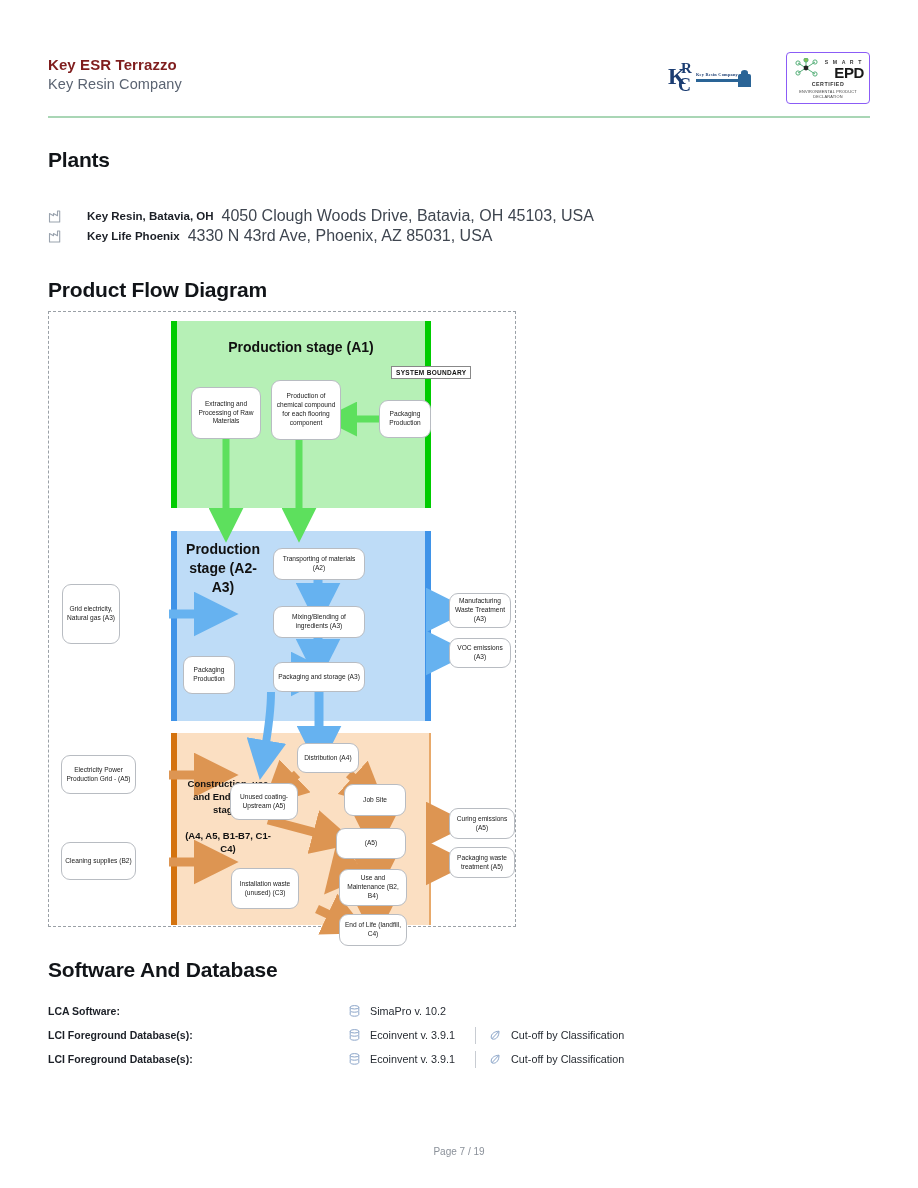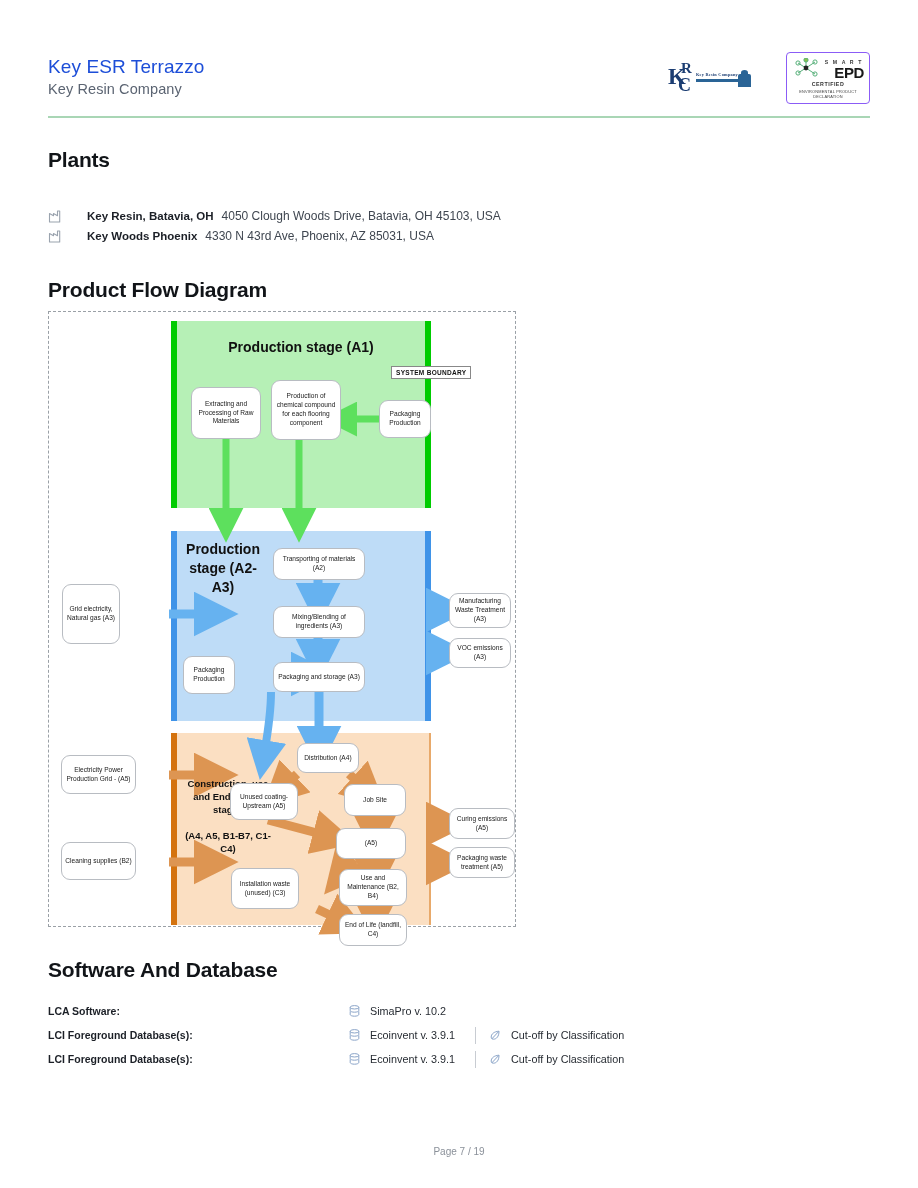--- a/index.html
+++ b/index.html
@@ -8,21 +8,21 @@
     width: 918px; height: 1188px;
     background: #ffffff;
     font-family: "Liberation Sans", sans-serif;
     color: #1a1a1a;
     position: relative;
     overflow: hidden;
   }
 
   
   .header { position:absolute; left:48px; top:56px; width:822px; height:62px; }
-  .hdr-title { font-size:19px; font-weight:normal; color:#1d4ed8; letter-spacing:0.1px; }
+  .hdr-title { font-size:15px; font-weight:bold; color:#7f1d1d; letter-spacing:0.1px; }
   .hdr-sub { font-size:14.5px; color:#5b6472; margin-top:3px; letter-spacing:0.1px; }
   .hdr-rule { position:absolute; left:0; top:60px; width:822px; height:2px; background:#a9d6b5; }
 
   .logos { position:absolute; right:0; top:-4px; display:flex; align-items:center; gap:22px; }
 
   .krc-logo { position:relative; width:96px; height:34px; }
   .krc-mark { font-family:"Liberation Serif", serif; color:#1b3d72; font-weight:bold; line-height:1; }
   .krc-k { position:absolute; left:0; top:4px; font-size:23px; }
   .krc-r { position:absolute; left:13px; top:0px; font-size:15px; }
   .krc-c { position:absolute; left:10px; top:15px; font-size:18px; }
@@ -49,21 +49,21 @@
   
   .h-section { position:absolute; left:48px; font-size:21px; font-weight:bold;
                color:#111418; letter-spacing:-0.2px; }
 
   
   .plants { position:absolute; left:48px; top:206px; }
   .plant-row { display:flex; align-items:center; height:20px; }
   .plant-icon { width:13px; height:14px; margin-right:11px; position:relative; flex:none; }
   .plant-icon svg { display:block; }
   .plant-name { font-size:11.5px; font-weight:bold; color:#1b1f26;margin-left:15px; }
-  .plant-addr { font-size:12px; color:#3f4650; margin-left:8px; }
+  .plant-addr { font-size:16px; color:#3f4650; margin-left:8px; }
 
   
   .diagram { position:absolute; left:48px; top:311px; width:468px; height:616px;
              border:1.5px dashed #9aa0a6; background:#fff; }
   .sysb { position:absolute; left:391px; top:366px; font-size:6.5px; font-weight:bold;
           letter-spacing:0.3px; color:#111; background:#fff; border:1px solid #888;
           padding:2px 4px; z-index:6; }
 
   .panel { position:absolute; }
   .panel-green { left:122px; top:9px; width:260px; height:187px; background:#b6f0b6; }
@@ -157,21 +157,21 @@
     </span>
     <span class="plant-name">Key Resin, Batavia, OH</span>
     <span class="plant-addr">4050 Clough Woods Drive, Batavia, OH 45103, USA</span>
   </div>
   <div class="plant-row">
     <span class="plant-icon">
       <svg width="13" height="14" viewBox="0 0 13 14">
           <path d="M1.5 13V4.5l4 2.2V4.5l4 2.2V2h2.2v11z" fill="none" stroke="#9aa3ae" stroke-width="1.1" stroke-linejoin="round"></path>
         </svg>
     </span>
-    <span class="plant-name">Key Woods Phoenix</span>
+    <span class="plant-name">Key Life Phoenix</span>
     <span class="plant-addr">4330 N 43rd Ave, Phoenix, AZ 85031, USA</span>
   </div>
 </div>
 
 <div class="h-section" style="top:278px">Product Flow Diagram</div>
 
 <div class="diagram">
 
   <svg class="arrows">
     <defs>

